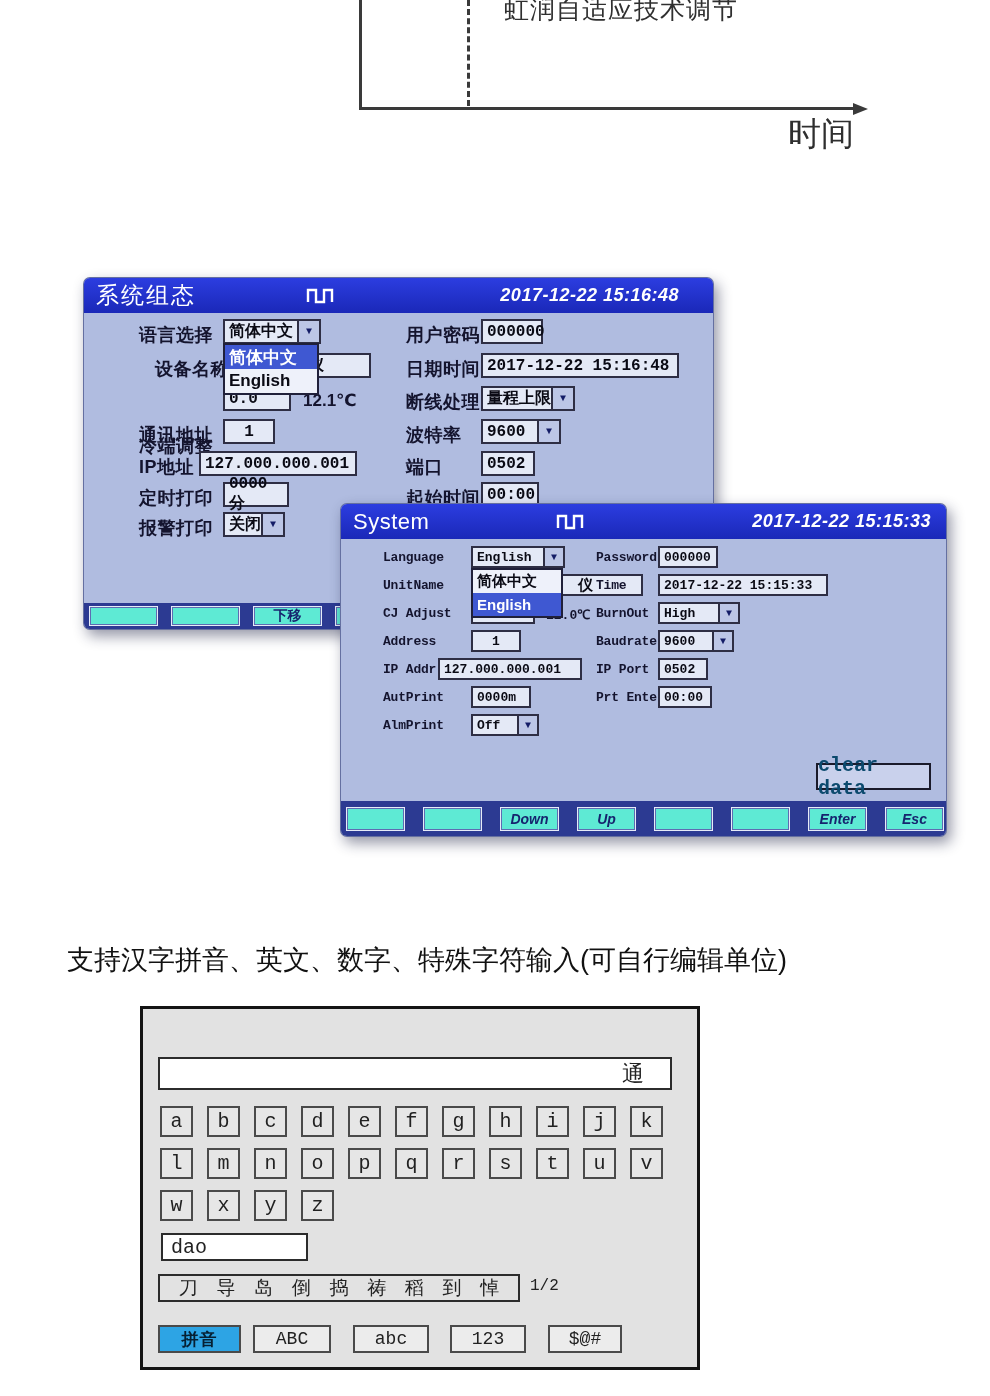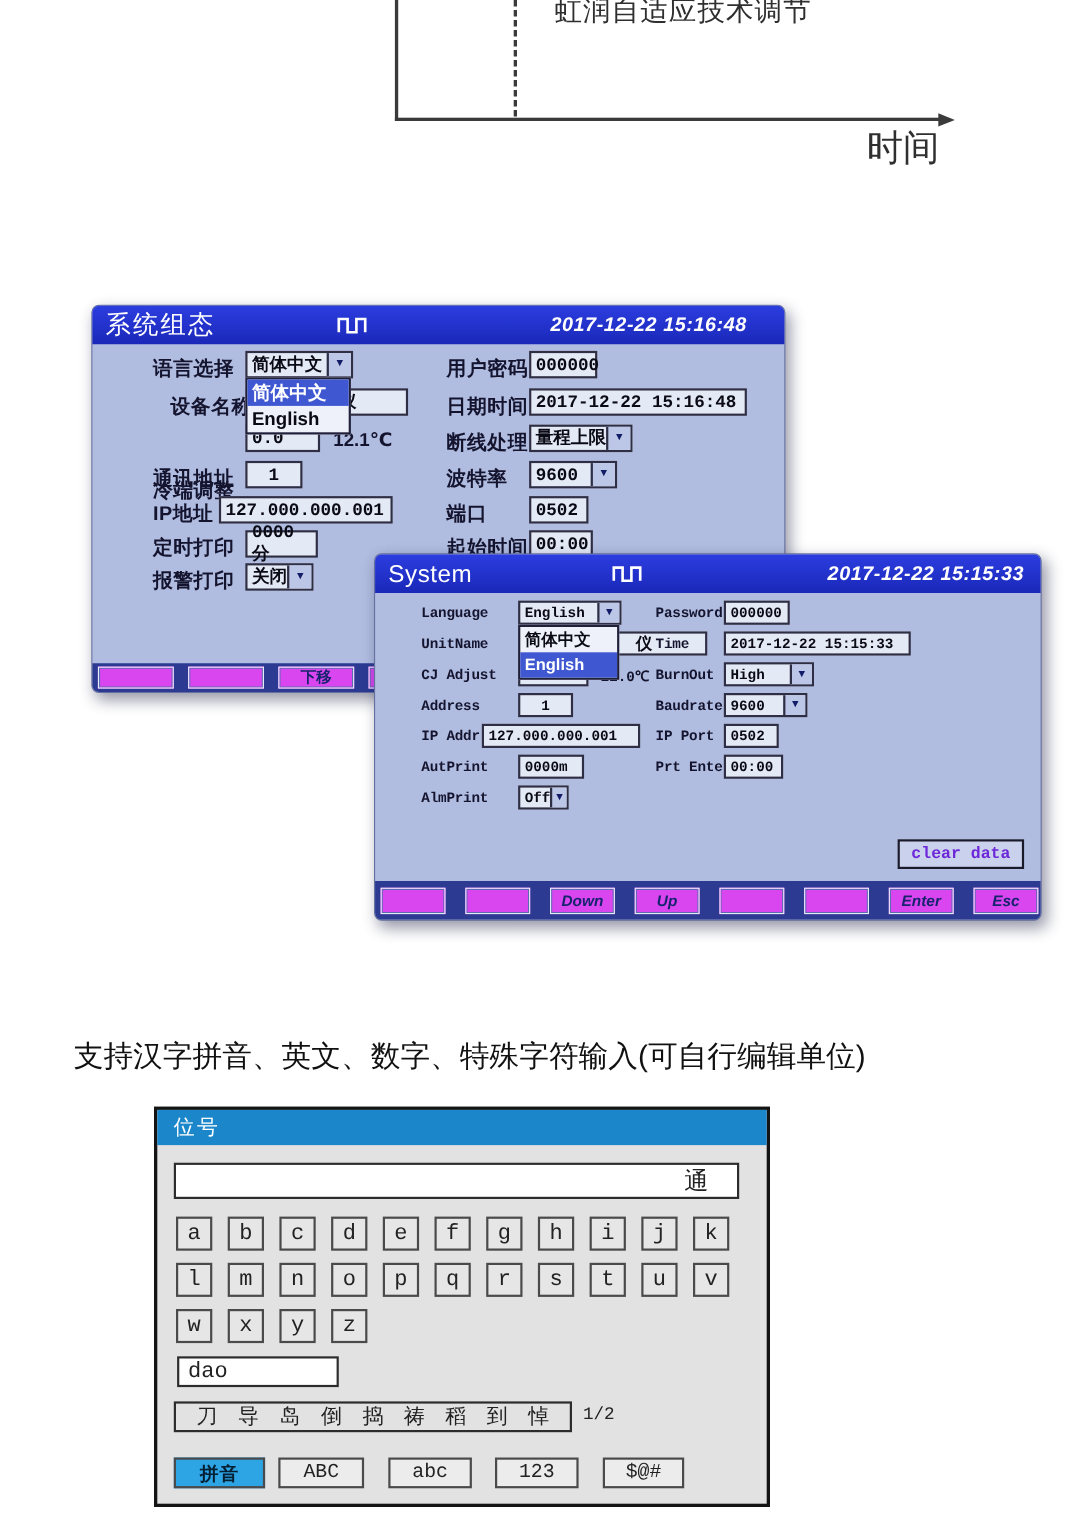--- a/index.html
+++ b/index.html
@@ -47,28 +47,28 @@
   .combo{padding-right:0;}
   .ddlist{position:absolute;background:#eef1fa;border:2px solid #20203a;box-sizing:border-box;z-index:6;}
   .dditem{display:flex;align-items:center;padding:0 4px;font-weight:bold;color:#0a0a14;}
   .win-cn .dditem{height:24px;font-size:17px;}
   .win-en .dditem{height:23px;font-size:15px;}
   .dditem.sel{background:#3f58d2;color:#fff;}
   .btnbar{position:absolute;left:0;right:0;bottom:0;background:#2c3a92;display:flex;align-items:center;
           padding-left:5px;box-sizing:border-box;border-radius:0 0 6px 6px;}
   .win-cn .btnbar{height:26px;gap:13px;}
   .win-en .btnbar{height:35px;gap:18px;}
-  .bbtn{background:#d946ef;border:1px solid #e6ebf8;box-shadow:inset 0 0 0 1px #5d6cb2;
+  .bbtn{background:#5eead4;border:1px solid #e6ebf8;box-shadow:inset 0 0 0 1px #5d6cb2;
         display:flex;align-items:center;justify-content:center;flex:none;
         color:#16246e;font-weight:bold;font-style:italic;}
   .win-cn .bbtn{width:67px;height:18px;font-size:14px;font-style:normal;}
   .win-en .bbtn{width:57px;height:22px;font-size:14px;}
   .clear-btn{position:absolute;left:475px;top:259px;width:115px;height:27px;background:#c9d1ec;
              border:2px solid #1a1a2a;box-sizing:border-box;display:flex;align-items:center;justify-content:center;
-             font-family:"Liberation Mono","DejaVu Sans Mono",monospace;font-weight:bold;font-size:15px;color:#6d28d9;}
+             font-family:"Liberation Mono","DejaVu Sans Mono",monospace;font-weight:bold;font-size:20px;color:#0c4a6e;}
 
   
   .kbd{position:absolute;left:140px;top:1006px;width:560px;height:364px;background:#e2e2e2;
        border:3px solid #141414;box-sizing:border-box;}
   .kbd-titlebar{position:absolute;left:0;top:0;right:0;height:32px;background:#1b87ca;
                 display:flex;align-items:center;padding:0 15px;}
   .kbd-title{color:#fff;font-size:19px;letter-spacing:2px;}
   .kbd-input{position:absolute;left:15px;top:48px;width:514px;height:33px;background:#fff;
              border:2px solid #2c2c2c;box-sizing:border-box;display:flex;align-items:center;
              justify-content:flex-end;padding-right:26px;font-size:22px;color:#222;}
@@ -216,21 +216,21 @@
     <div class="fld" style="left:97px;top:154px;width:144px;">127.000.000.001</div>
     <span class="lbl" style="left:255px;top:158px;">IP Port</span>
     <div class="fld" style="left:317px;top:154px;width:50px;">0502</div>
 
     <span class="lbl" style="left:42px;top:186px;">AutPrint</span>
     <div class="fld" style="left:130px;top:182px;width:60px;">0000m</div>
     <span class="lbl" style="left:255px;top:186px;">Prt Enter</span>
     <div class="fld" style="left:317px;top:182px;width:54px;">00:00</div>
 
     <span class="lbl" style="left:42px;top:214px;">AlmPrint</span>
-    <div class="fld combo" style="left:130px;top:210px;width:46px;">
+    <div class="fld combo" style="left:130px;top:210px;width:68px;">
       <span>Off</span>
       <span class="dd">▼</span>
     </div>
 
     <div class="ddlist" style="left:130px;top:64px;width:92px;">
       <div class="dditem">简体中文</div>
       <div class="dditem sel">English</div>
     </div>
 
     <div class="clear-btn">clear data</div>
@@ -243,23 +243,20 @@
       <div class="bbtn"></div>
       <div class="bbtn"></div>
       <div class="bbtn">Enter</div>
       <div class="bbtn">Esc</div>
     </div>
   </div>
 
   <p class="subtitle">支持汉字拼音、英文、数字、特殊字符输入(可自行编辑单位)</p>
 
   <div class="kbd">
-    <div class="kbd-titlebar">
-      <span class="kbd-title">位号</span>
-    </div>
     <div class="kbd-input">通</div>
 
     <div class="keyrow" style="left:17px;top:97px;">
         <span class="key">a</span>
         <span class="key">b</span>
         <span class="key">c</span>
         <span class="key">d</span>
         <span class="key">e</span>
         <span class="key">f</span>
         <span class="key">g</span>

